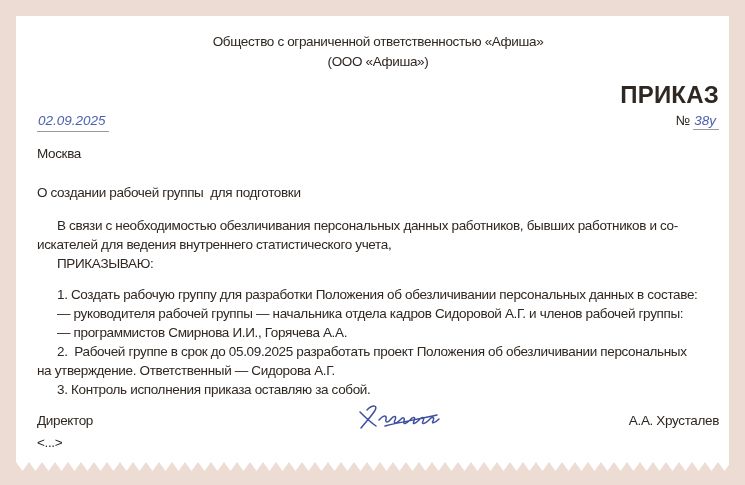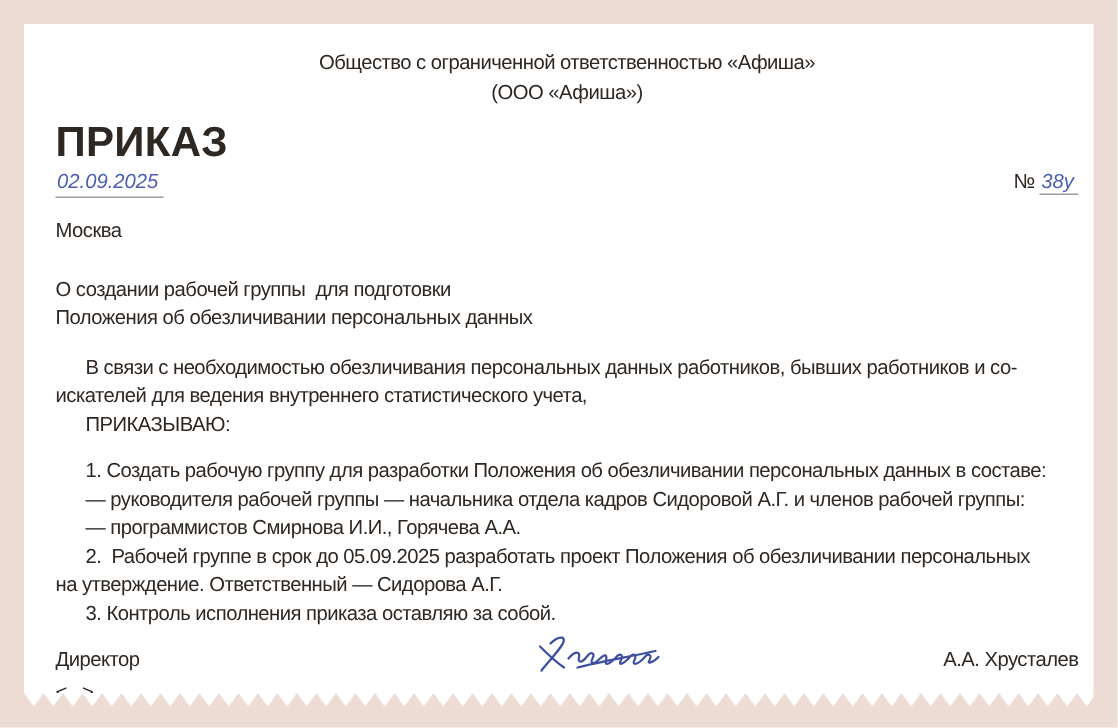--- a/index.html
+++ b/index.html
@@ -28,22 +28,22 @@
   }
   .tear {
     position: absolute;
     left: 16px; top: 462px;
     width: 713px; height: 9px;
     display: block;
   }
   .org-line { text-align: center; line-height: 19.5px; white-space: pre; }
   .doc-title {
     margin: 12px 0 4px 0;
-    text-align: left;
-    font-size: 28px;
+    text-align: right;
+    font-size: 24px;
     font-weight: bold;
     line-height: 24px;
     letter-spacing: 0.2px;
   }
   .meta-row {
     display: flex;
     justify-content: space-between;
     align-items: baseline;
     line-height: 19px;
   }
@@ -90,21 +90,20 @@
 
     <div class="meta-row">
       <span class="hand">02.09.2025</span>
       <span class="num-group"><span>№ </span><span class="hand">38у</span></span>
     </div>
 
     <div class="city">Москва</div>
 
     <div class="subject">
       <div class="ln">О создании рабочей группы  для подготовки</div>
-      <div class="ln">Положения об обезличивании персональных данных</div>
     </div>
 
     <div class="para">
       <div class="ln ind">В связи с необходимостью обезличивания персональных данных работников, бывших работников и со-</div>
       <div class="ln">искателей для ведения внутреннего статистического учета,</div>
       <div class="ln ind">ПРИКАЗЫВАЮ:</div>
     </div>
 
     <div class="items">
       <div class="ln ind">1. Создать рабочую группу для разработки Положения об обезличивании персональных данных в составе:</div>

